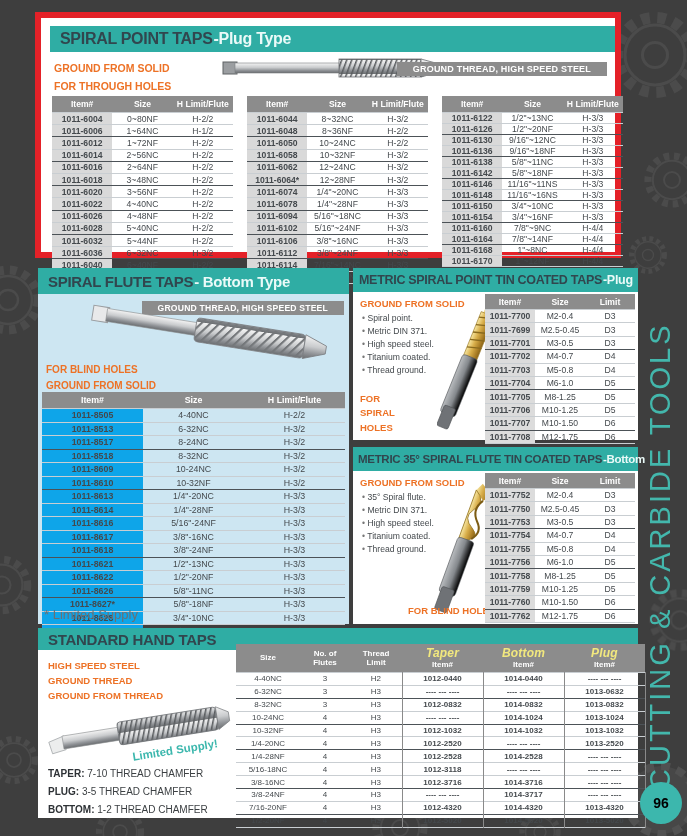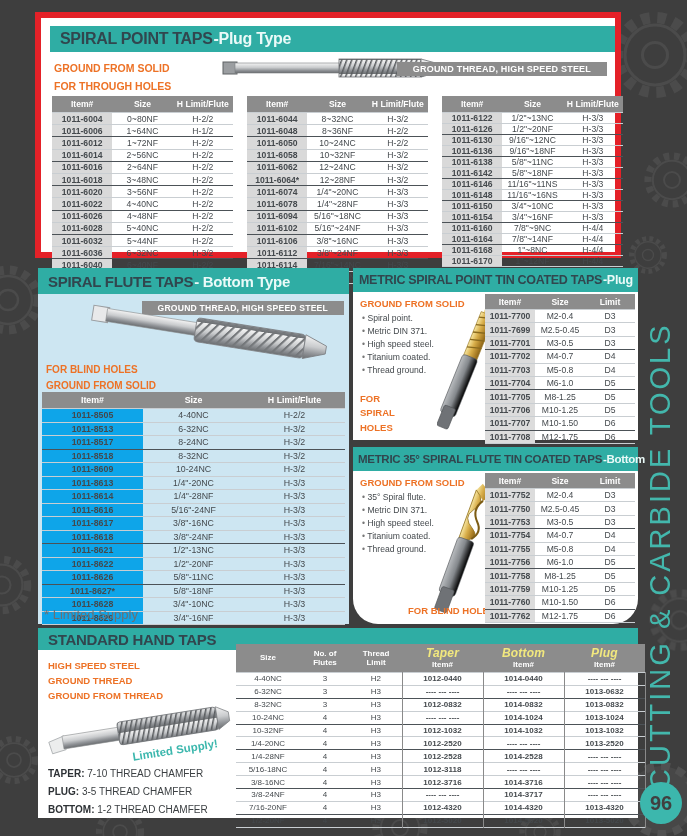--- a/index.html
+++ b/index.html
@@ -52,22 +52,22 @@
   .htab td.c3,.htab td.c4,.htab td.c5{border-left:1px solid #8a8a8a;font-weight:bold;}
   .htab td.c5{border-right:1px solid #8a8a8a;}
   .htab td.c0{width:62px;} .htab td.c1{width:48px;} .htab td.c2{width:50px;}
   .htab td.c3,.htab td.c4,.htab td.c5{width:79px;}
   
   .li{font-size:8.6px;color:#44494d;line-height:1.5;white-space:nowrap;}
   .li::before{content:"• ";color:#777;}
   .fineprint{font-size:13px;color:#6b7074;}
   .sidebar-text{writing-mode:vertical-rl;transform:rotate(180deg);color:#43b7ac;
     font-size:29px;letter-spacing:3px;white-space:nowrap;}
-  .pagenum{width:42px;height:42px;border-radius:50%;background:#3cb7ad;color:#404040;
-    font-weight:bold;font-size:20px;display:flex;align-items:center;justify-content:center;}
+  .pagenum{width:42px;height:42px;border-radius:50%;background:#3cb7ad;color:#000000;
+    font-weight:bold;font-size:14px;display:flex;align-items:center;justify-content:center;}
   .chamfer{font-size:10px;color:#3c4043;margin-bottom:7px;white-space:nowrap;}
   .chamfer b{color:#2e3236;}
   .limited{color:#3cb7ad;font-weight:bold;font-size:11.5px;transform:rotate(-9deg);}
 </style>
 </head>
 <body>
 
 <div id="canvas">
 
   <svg id="gears" class="abs" viewBox="0 0 687 836">
@@ -425,20 +425,25 @@
             <td class="c2">H-3/2</td>
           </tr>
           <tr>
             <td class="c0">1011-8518</td>
             <td class="c1">8-32NC</td>
             <td class="c2">H-3/2</td>
           </tr>
           <tr>
             <td class="c0">1011-8609</td>
             <td class="c1">10-24NC</td>
+            <td class="c2">H-3/2</td>
+          </tr>
+          <tr class="grp">
+            <td class="c0">1011-8610</td>
+            <td class="c1">10-32NF</td>
             <td class="c2">H-3/2</td>
           </tr>
           <tr>
             <td class="c0">1011-8613</td>
             <td class="c1">1/4"-20NC</td>
             <td class="c2">H-3/3</td>
           </tr>
           <tr>
             <td class="c0">1011-8614</td>
             <td class="c1">1/4"-28NF</td>
@@ -597,21 +602,21 @@
           </tr>
           <tr>
             <td class="c0">1011-7708</td>
             <td class="c1">M12-1.75</td>
             <td class="c2">D6</td>
           </tr>
         </tbody>
       </table>
   </div>
 
-  <div class="abs" style="left:353px;top:447px;width:285px;height:177px;background:#fff;border-radius:25px;">
+  <div class="abs" style="left:353px;top:447px;width:285px;height:177px;background:#fff;">
     <div class="bar" style="height:24px;font-size:11.5px;padding:0 5px;">
       <span>METRIC 35° SPIRAL FLUTE TIN COATED TAPS</span>
         <span class="sub">-Bottom</span>
     </div>
     <div class="abs orange" style="left:7px;top:30px;font-size:9.5px;">GROUND FROM SOLID</div>
     <div class="abs" style="left:9px;top:44px;">
         <div class="li">35° Spiral flute.</div>
         <div class="li">Metric DIN 371.</div>
         <div class="li">High speed steel.</div>
         <div class="li">Titanium coated.</div>

